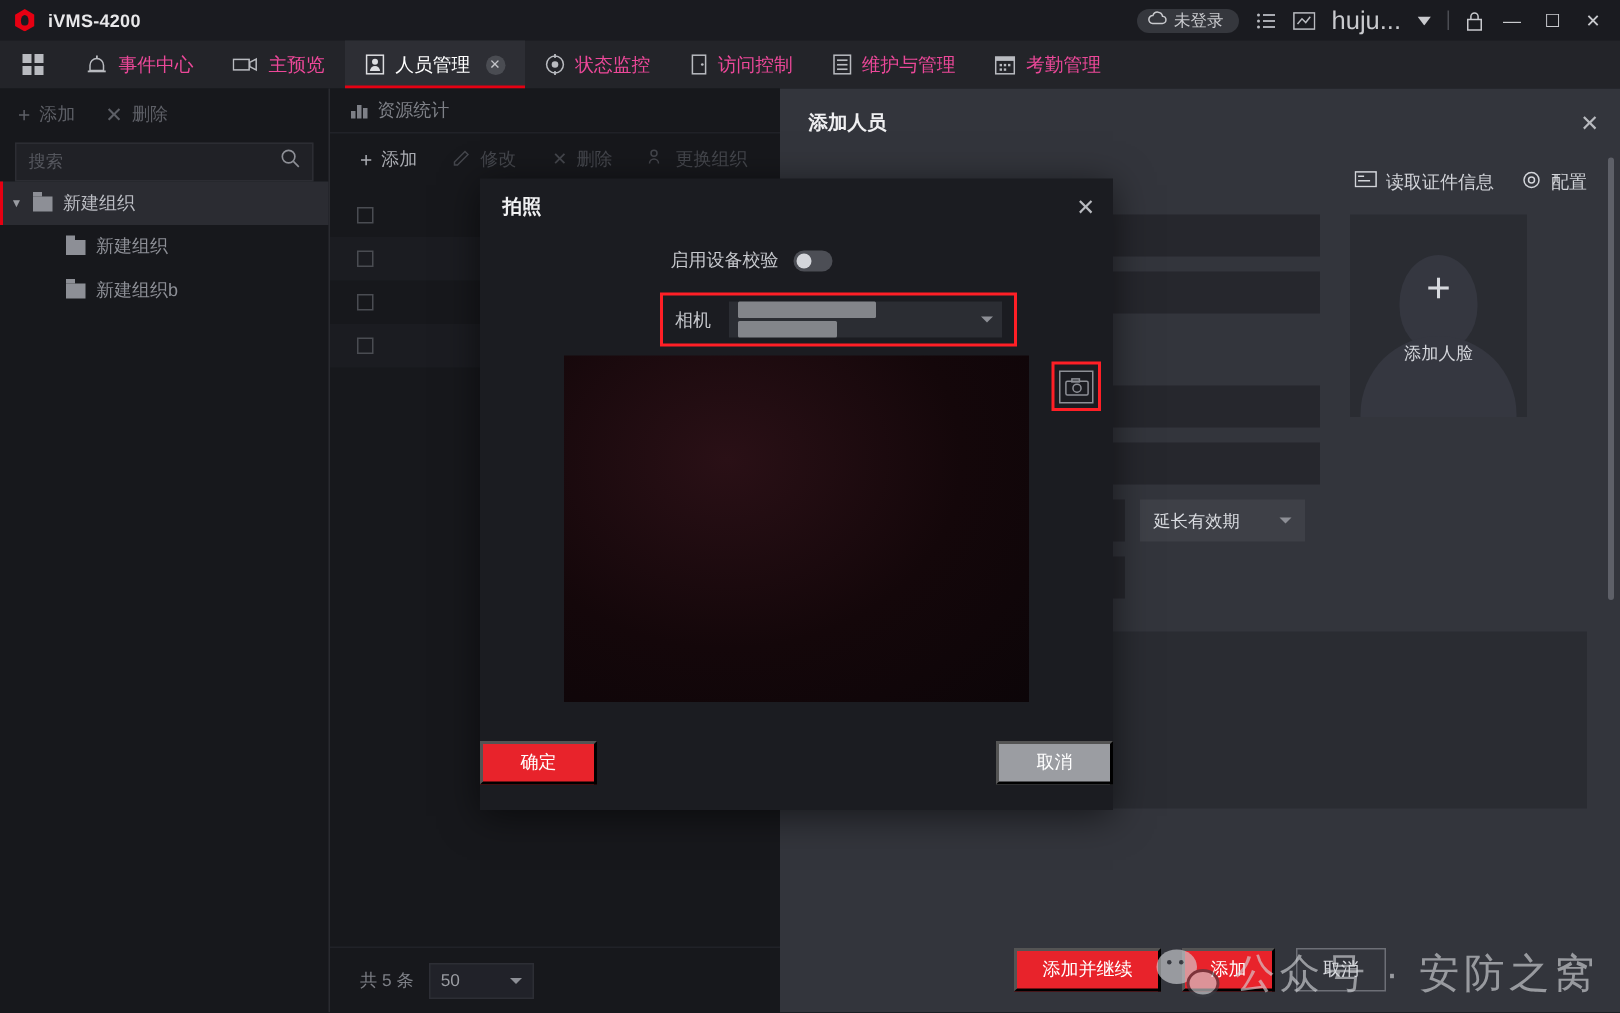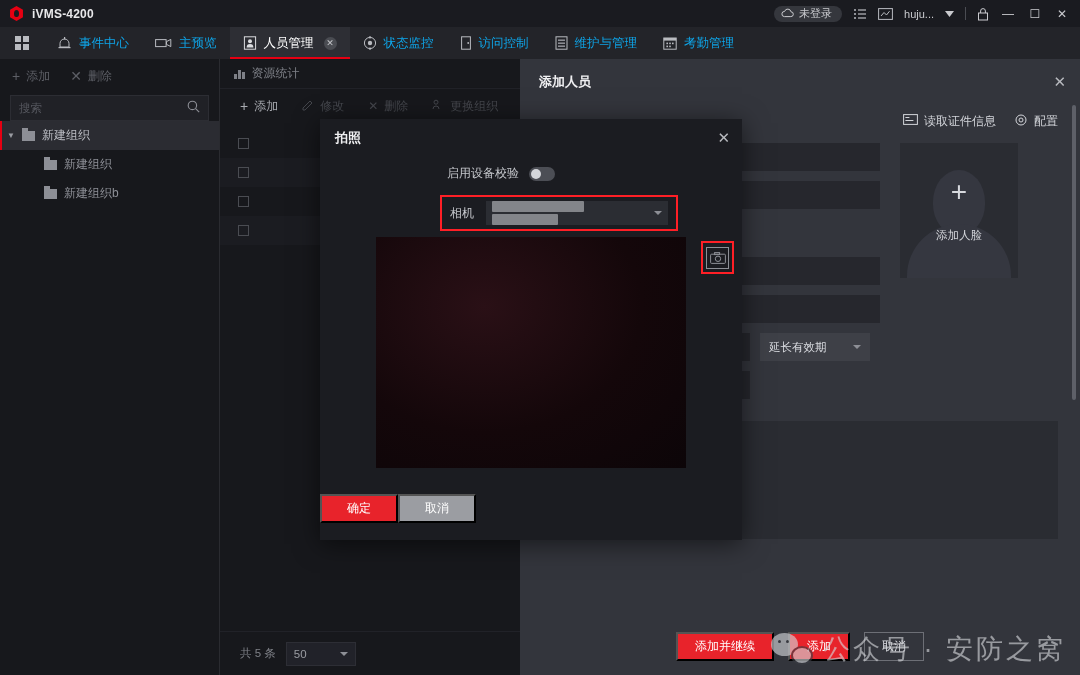--- a/index.html
+++ b/index.html
@@ -32,35 +32,35 @@
     color: #e8e8ea; font-size: 12px; font-weight: bold;
     margin-left: 8px; letter-spacing: .2px;
   }
   .tb-right { margin-left: auto; display: flex; align-items: center; gap: 11px; padding-right: 10px; }
   .cloud-chip {
     display: flex; align-items: center; gap: 5px;
     background: #35373d; border-radius: 11px; height: 16px; padding: 0 10px 0 7px;
     color: #c9cace; font-size: 11px;
   }
   .tb-ico { color: #b9bbc0; display: flex; align-items: center; }
-  .user-name { color: #c9cace; font-size: 11px; }
+  .user-name { color: #c9cace; font-size: 17px; }
   .tb-sep { width: 1px; height: 13px; background: #4b4d53; }
   .wbtn { color: #c9cace; font-size: 12px; width: 16px; text-align: center; }
 
   
   .menubar {
     position: absolute; top: 27px; left: 0; width: 1080px; height: 32px;
     background: #232429; display: flex; align-items: stretch;
   }
   .grid-btn { width: 44px; display: flex; align-items: center; justify-content: center; }
   .grid-ico { display: grid; grid-template-columns: 6px 6px; grid-template-rows: 6px 6px; gap: 2px; }
   .grid-ico i { background: #b9bbc0; display: block; }
   .mtab {
     display: flex; align-items: center; gap: 7px;
-    padding: 0 13px; position: relative; color: #0ea5e9; font-size: 12.5px;
+    padding: 0 13px; position: relative; color: #ec4899; font-size: 12.5px;
     white-space: nowrap;
   }
   .mtab.active { background: #2d2e34; color: #ffffff; }
   .mtab.active:after {
     content: ""; position: absolute; left: 0; right: 0; bottom: 0; height: 2px; background: #e60012;
   }
   .mtab .lbl { line-height: 1; }
   .tab-close {
     width: 13px; height: 13px; border-radius: 50%; background: #4a4c52;
     color: #c5c6ca; font-size: 9px; display: flex; align-items: center;
@@ -232,21 +232,21 @@
     background:
       radial-gradient(ellipse at 35% 30%, #2a1016 0%, #14070a 55%, #0c0508 100%);
   }
   .snapbtn {
     position: absolute; right: -48px; top: 4px; width: 33px; height: 33px;
     border: 2px solid #ff1f26; display: flex; align-items: center; justify-content: center;
   }
   .snapbtn .inner { width: 23px; height: 22px; border: 1px solid #8d8f96;
     display: flex; align-items: center; justify-content: center; }
   .pd-foot { margin-top: auto; height: 64px; display: flex; align-items: center;
-    justify-content: flex-start; gap: 0; }
+    justify-content: space-between; gap: 14px; }
   .btn-gray { background: #9b9da2; color: #ffffff; }
 
   
   .watermark {
     position: absolute; right: 14px; bottom: 8px; display: flex; align-items: center; gap: 10px;
     opacity: .62; pointer-events: none; z-index: 9;
   }
   .wm-text { color: #d6d8dc; font-size: 27px; letter-spacing: 3px; white-space: nowrap; }
   .wechat { position: relative; width: 42px; height: 32px; }
   .wechat .b1 { position: absolute; left: 0; top: 0; width: 27px; height: 23px;

